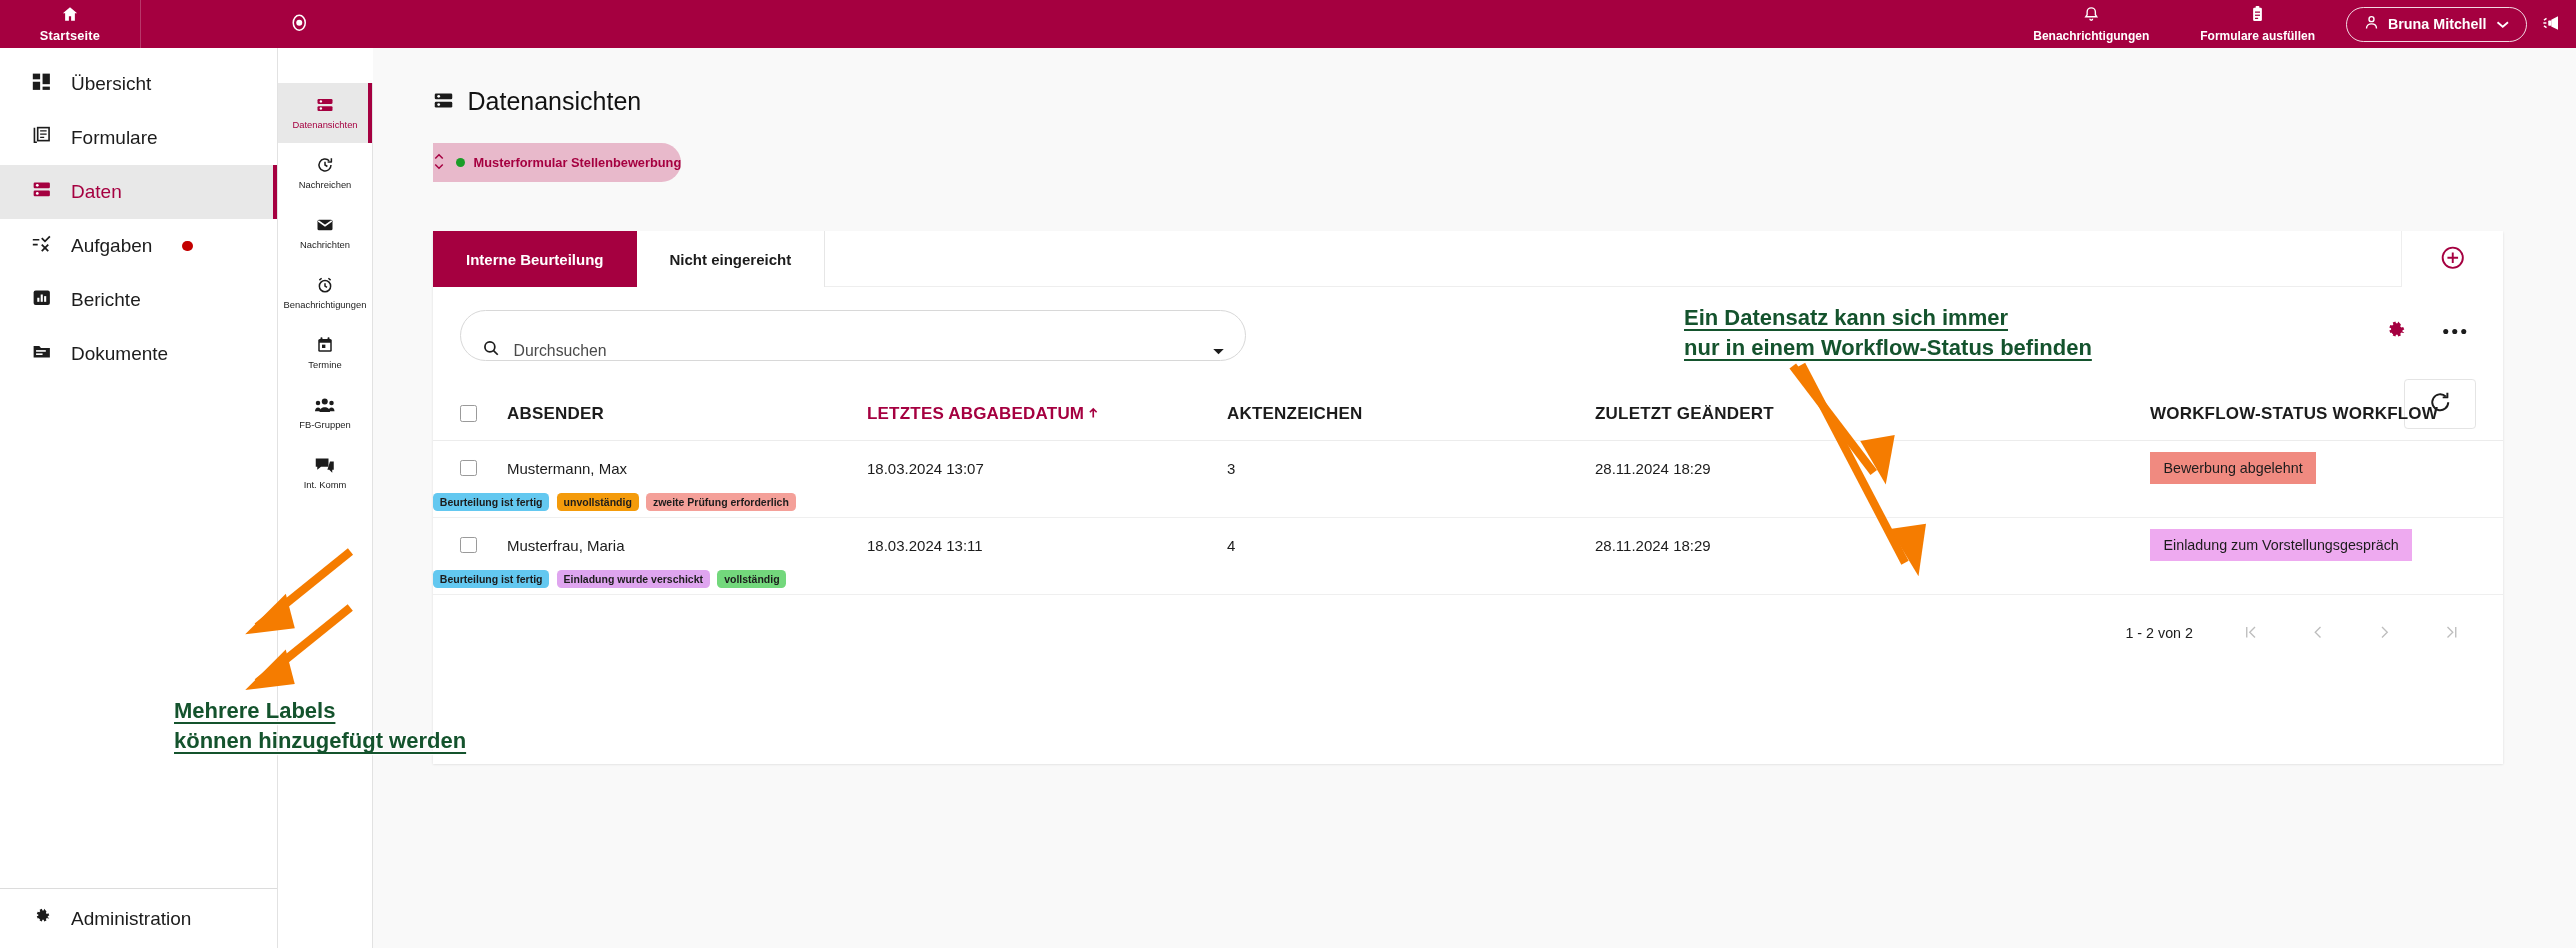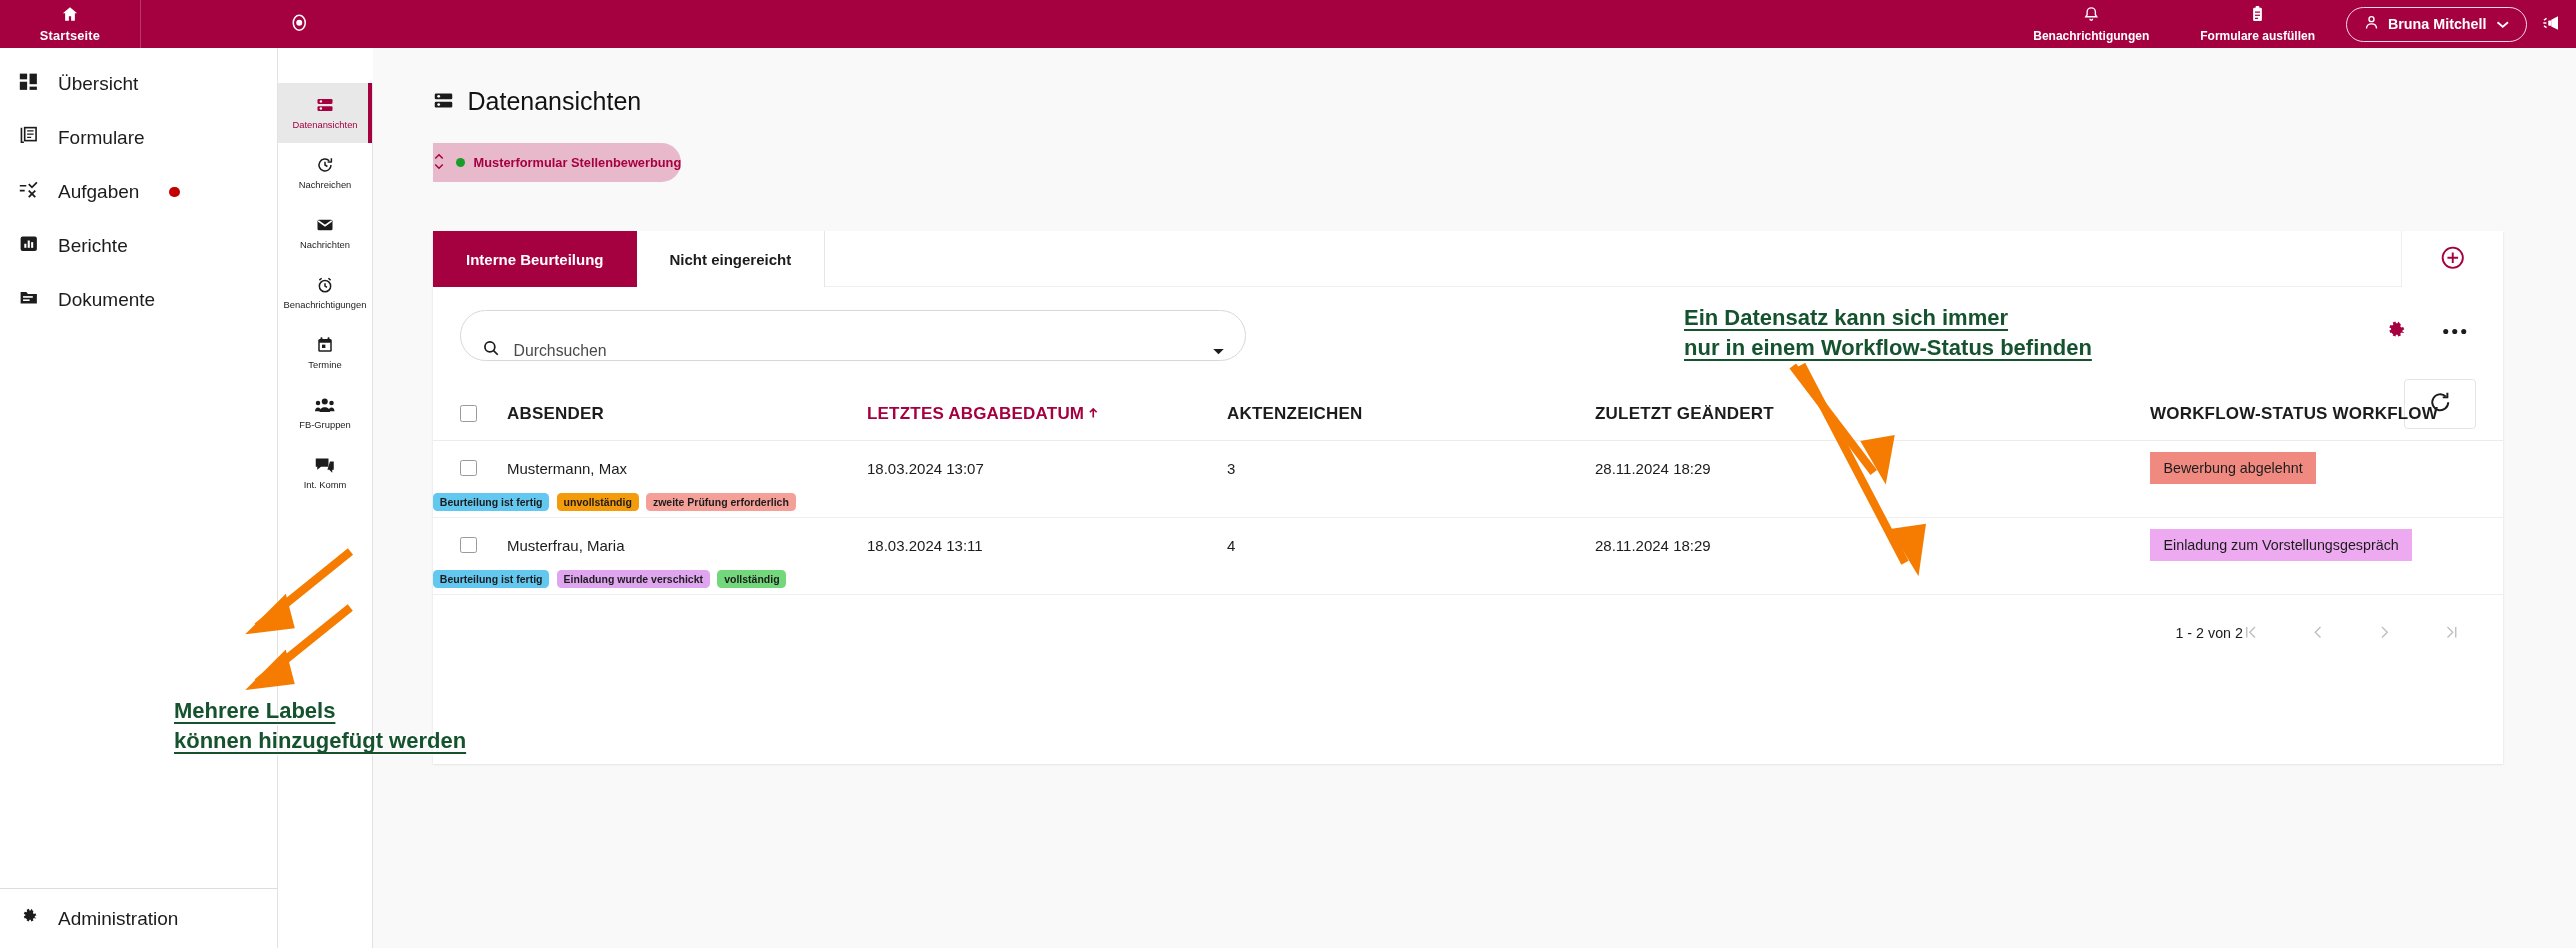--- a/index.html
+++ b/index.html
@@ -45,21 +45,21 @@
 
   
   .sidebar {
     position: absolute; top: 48px; left: 0;
     width: 278px; height: 901px;
     background: #fff;
     border-right: 0.8px solid #e2e2e2;
   }
   .nav-item {
     display: flex; align-items: center; gap: 19.5px;
-    height: 54px; padding-left: 19px;
+    height: 54px; padding-left: 32px;
     font-size: 19px; color: #1c1c1c;
     position: relative;
   }
   .nav-item.active { background: #e8e8e8; color: #a50040; }
   .nav-item.active::after {
     content: ""; position: absolute; right: 0; top: 0;
     width: 4.5px; height: 100%; background: #a50040;
   }
   .nav-dot {
     width: 10.5px; height: 10.5px; border-radius: 50%;
@@ -218,21 +218,21 @@
   }
   .wf-pill {
     display: inline-block;
     padding: 8.3px 13.5px;
     font-size: 14.3px; color: #1c1c1c;
     white-space: nowrap;
   }
 
   .pager {
     display: flex; align-items: center; justify-content: flex-end;
-    padding: 28.5px 44px 0 0;
+    gap: 50px; padding: 28.5px 44px 0 0;
     font-size: 14.3px; color: #1c1c1c;
   }
   .pager-btns { display: flex; align-items: center; gap: 50px; color: #bdbdbd; }
 
   
   .anno {
     position: absolute;
     color: #14532d;
     font-weight: 800;
     font-size: 22px;
@@ -340,20 +340,31 @@
       <span>
         <svg width="19.5" height="19.5" viewBox="0 0 24 24" fill="none" stroke="#1c1c1c" stroke-width="2">
             <path d="M3 2v18h3"></path>
             <rect x="7" y="2" width="14" height="16"></rect>
             <path d="M10 6h8M10 10h8M10 14h5" stroke-width="1.8"></path>
           </svg>
       </span>
       <span>Formulare</span>
     </div>
 
+    <div class="nav-item active">
+      <span>
+        <svg width="19.5" height="19.5" viewBox="0 0 24 24" fill="#a50040">
+            <rect x="2" y="3" width="20" height="7" rx="1.5"></rect>
+            <rect x="2" y="13" width="20" height="7" rx="1.5"></rect>
+            <circle cx="6.5" cy="6.5" r="1.7" fill="#fff"></circle>
+            <circle cx="6.5" cy="16.5" r="1.7" fill="#fff"></circle>
+          </svg>
+      </span>
+      <span>Daten</span>
+    </div>
 
     <div class="nav-item">
       <span>
         <svg width="19.5" height="19.5" viewBox="0 0 24 24" fill="none" stroke="#1c1c1c" stroke-width="2">
             <path d="M1 7h8M1 13h6"></path>
             <path d="M12 5l4 4 6-6" stroke-width="2.2"></path>
             <path d="M12 13l8 8M20 13l-8 8" stroke-width="2.2"></path>
           </svg>
       </span>
       <span>Aufgaben</span>

